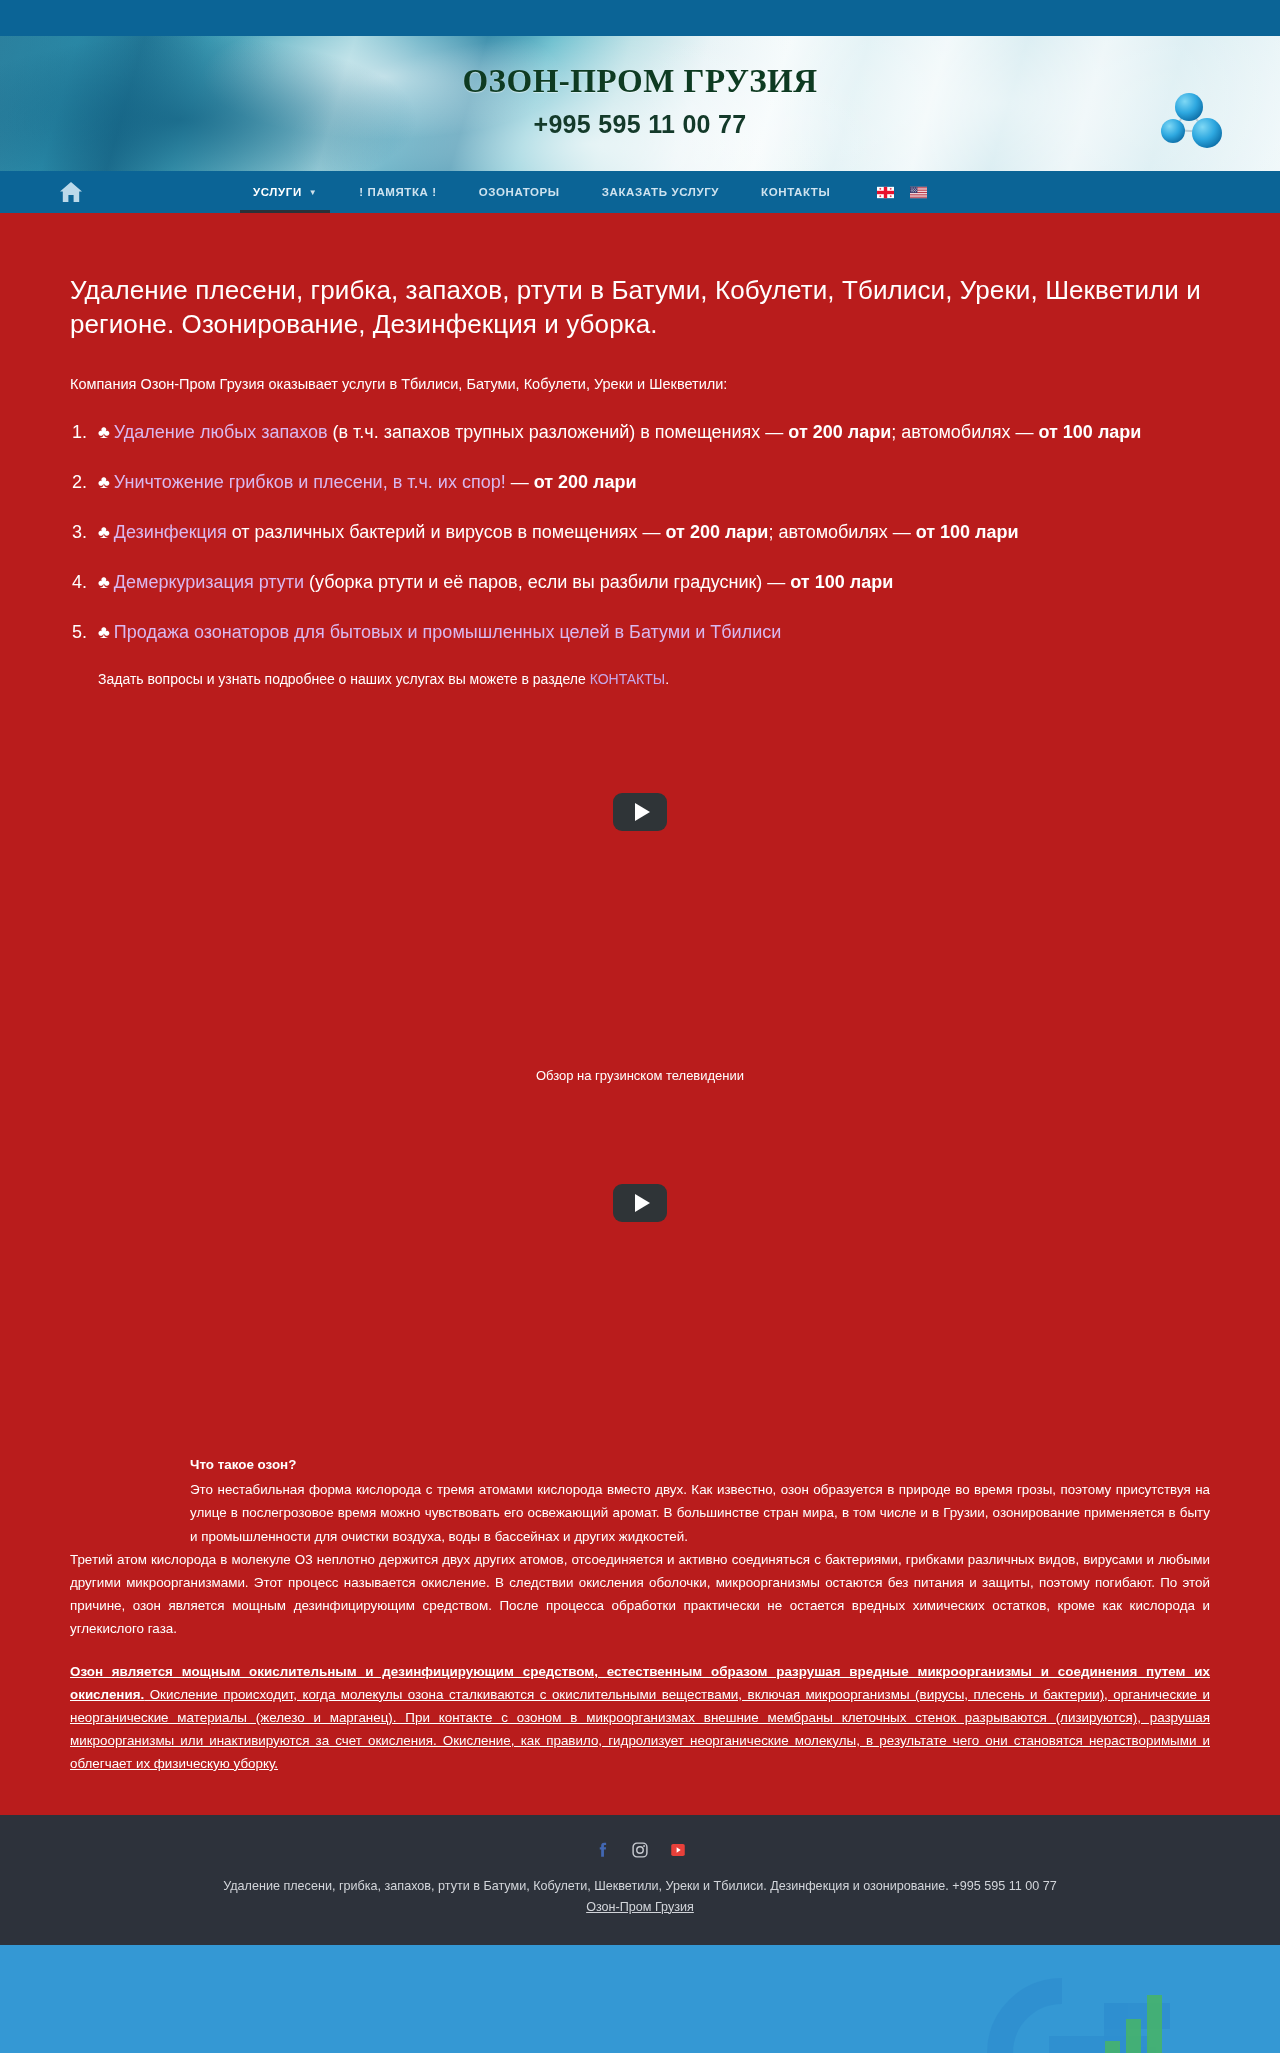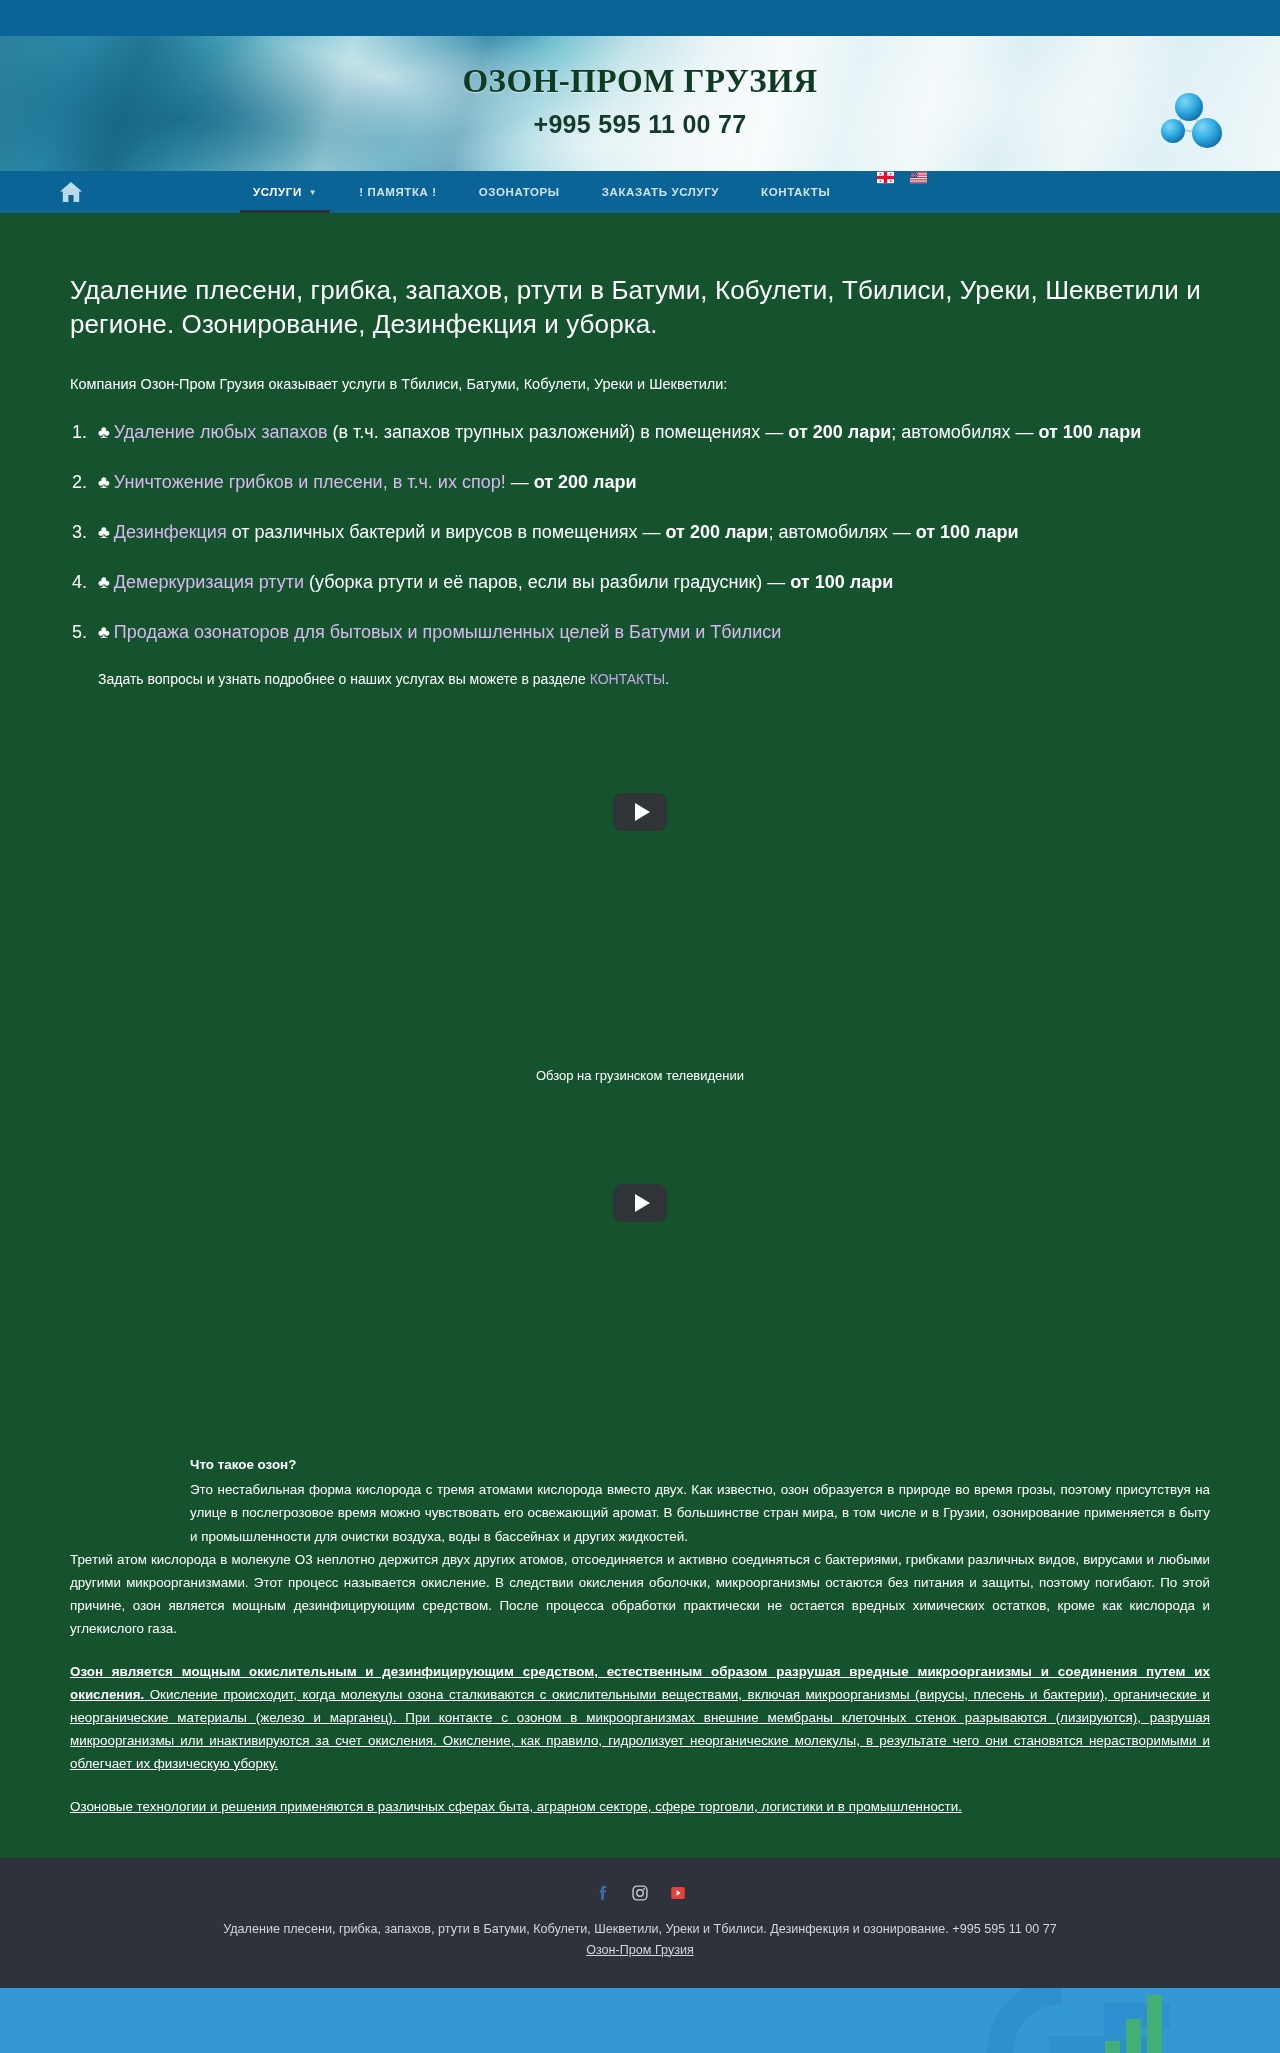--- a/index.html
+++ b/index.html
@@ -87,21 +87,21 @@
     position: relative;
   }
   .nav-home {
     margin-left: 58px;
     width: 26px; height: 26px;
     display: flex; align-items: center; justify-content: center;
     cursor: pointer;
   }
   .nav-menu {
     display: flex;
-    align-items: flex-start;
+    align-items: center;
     margin-left: 148px;
     height: 42px;
   }
   .nav-item {
     color: #cfe3ef;
     font-size: 11.5px;
     font-weight: bold;
     letter-spacing: .6px;
     padding: 0 21px;
     height: 42px;
@@ -123,21 +123,21 @@
     margin-left: 7px;
     font-size: 8px;
     opacity: .8;
   }
   .flags { display: flex; align-items: center; gap: 16px; margin-left: 26px; }
   .flag { width: 17px; height: 13px; display: block; cursor: pointer; }
 
   
   .main {
     padding: 0 0 40px;
-    background: #14532d;
+    background: #b91c1c;
     position: relative;
   }
   .wrap { width: 1170px; margin: 0 auto; padding: 0 15px; }
 
   h1.page-title {
     color: #ffffff;
     font-size: 26px;
     font-weight: 400;
     line-height: 1.32;
     padding-top: 60px;
@@ -415,21 +415,20 @@
     <div class="spacer-b"></div>
 
     <section class="article">
       <h3 class="indent-block">Что такое озон?</h3>
       <p class="indent-block">Это нестабильная форма кислорода с тремя атомами кислорода вместо двух. Как известно, озон образуется в природе во время грозы, поэтому присутствуя на улице в послегрозовое время можно чувствовать его освежающий аромат. В большинстве стран мира, в том числе и в Грузии, озонирование применяется в быту и промышленности для очистки воздуха, воды в бассейнах и других жидкостей.</p>
 
       <p>Третий атом кислорода в молекуле O3 неплотно держится двух других атомов, отсоединяется и активно соединяться с бактериями, грибками различных видов, вирусами и любыми другими микроорганизмами. Этот процесс называется окисление. В следствии окисления оболочки, микроорганизмы остаются без питания и защиты, поэтому погибают. По этой причине, озон является мощным дезинфицирующим средством. После процесса обработки практически не остается вредных химических остатков, кроме как кислорода и углекислого газа.</p>
 
       <p class="gap"><strong>Озон является мощным окислительным и дезинфицирующим средством, естественным образом разрушая вредные микроорганизмы и соединения путем их окисления.</strong><span> Окисление происходит, когда молекулы озона сталкиваются с окислительными веществами, включая микроорганизмы (вирусы, плесень и бактерии), органические и неорганические материалы (железо и марганец). При контакте с озоном в микроорганизмах внешние мембраны клеточных стенок разрываются (лизируются), разрушая микроорганизмы или инактивируются за счет окисления. Окисление, как правило, гидролизует неорганические молекулы, в результате чего они становятся нерастворимыми и облегчает их физическую уборку.</span></p>
 
-      <p class="gap">Озоновые технологии и решения применяются в различных сферах быта, аграрном секторе, сфере торговли, логистики и в промышленности.</p>
     </section>
 
   </div>
 
   <div class="watermark">
     <svg viewBox="0 0 300 200" width="300" height="200">
       <circle cx="22" cy="152" r="15" fill="#2e8fd0" opacity=".82"></circle>
       <path d="M108 36 a62 62 0 1 0 0 124 a62 62 0 0 0 58-40 l-58 0 l0 -26 l74 0 l0 66 l-74 0" fill="none" stroke="#2e8fd0" stroke-width="26" opacity=".82" stroke-linecap="butt"></path>
       <rect x="150" y="48" width="66" height="26" fill="#2e8fd0" opacity=".82"></rect>
       <rect x="150" y="92" width="52" height="24" fill="#2e8fd0" opacity=".82"></rect>

